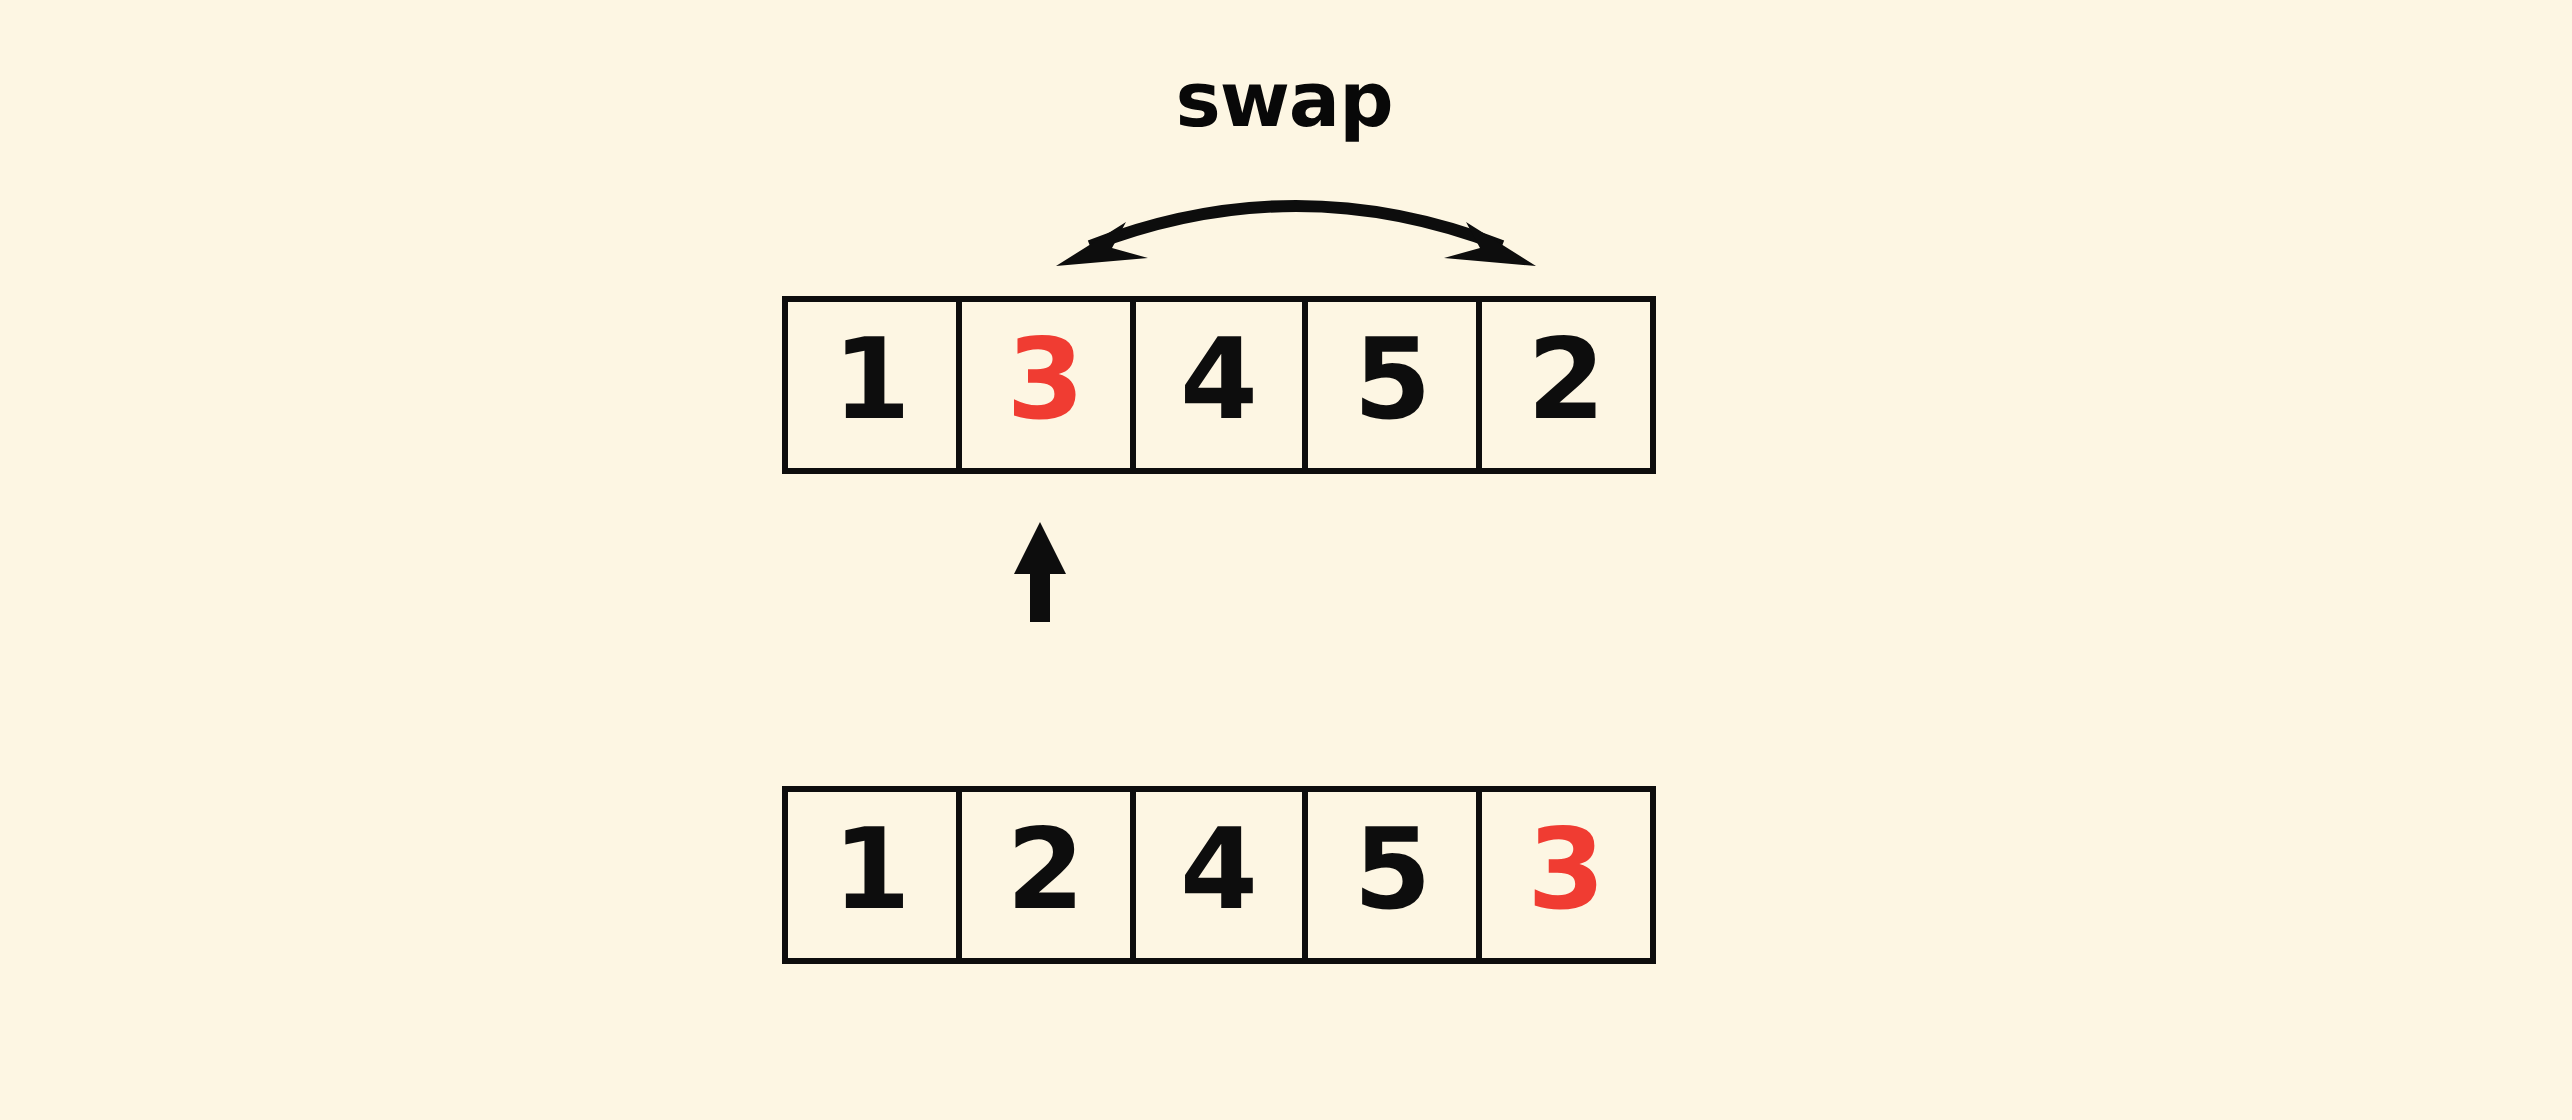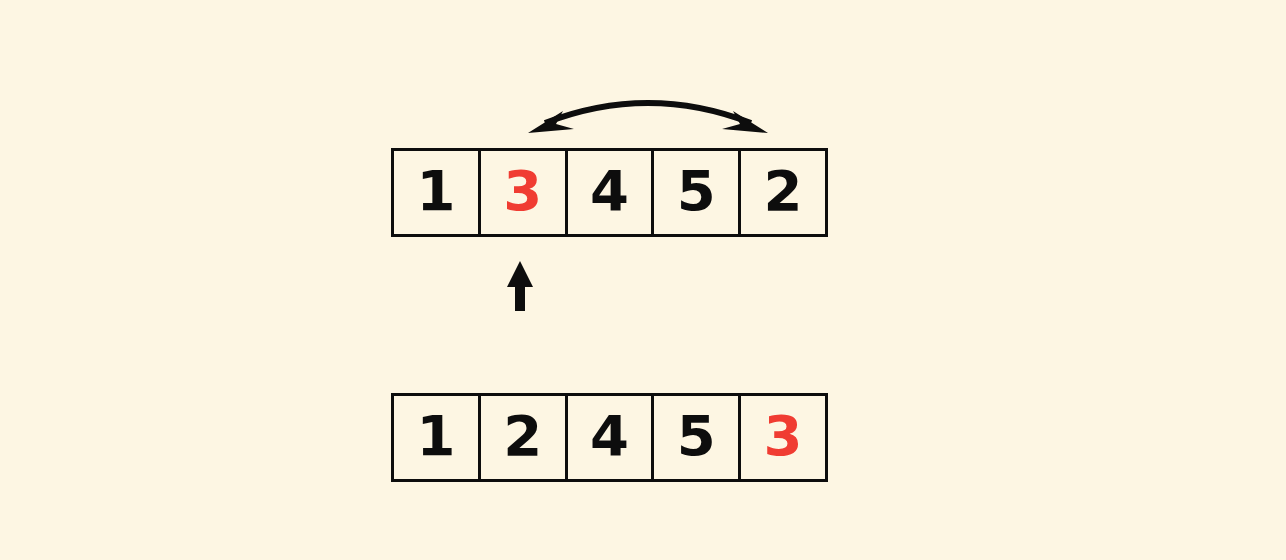--- a/index.html
+++ b/index.html
@@ -76,20 +76,23 @@
   }
   .cell:last-child { border-right: none; }
   .cell .digit { position: relative; top: -2px; }
   .cell.highlight { color: #f03c32; }
 </style>
 </head>
 <body>
 
 <div id="stage">
 
+  <div class="swap-label">
+    <span>swap</span>
+  </div>
 
   <svg id="arrows" viewBox="0 0 1286 560">
 
     <g>
       <path d="M 545 123 Q 648 83 751 123" fill="none" stroke="#0d0d0d" stroke-width="6" stroke-linecap="butt"></path>
 
       <path d="M 528 133 L 563 111 L 556 124 L 574 129 Z" fill="#0d0d0d"></path>
 
       <path d="M 768 133 L 733 111 L 740 124 L 722 129 Z" fill="#0d0d0d"></path>
     </g>

